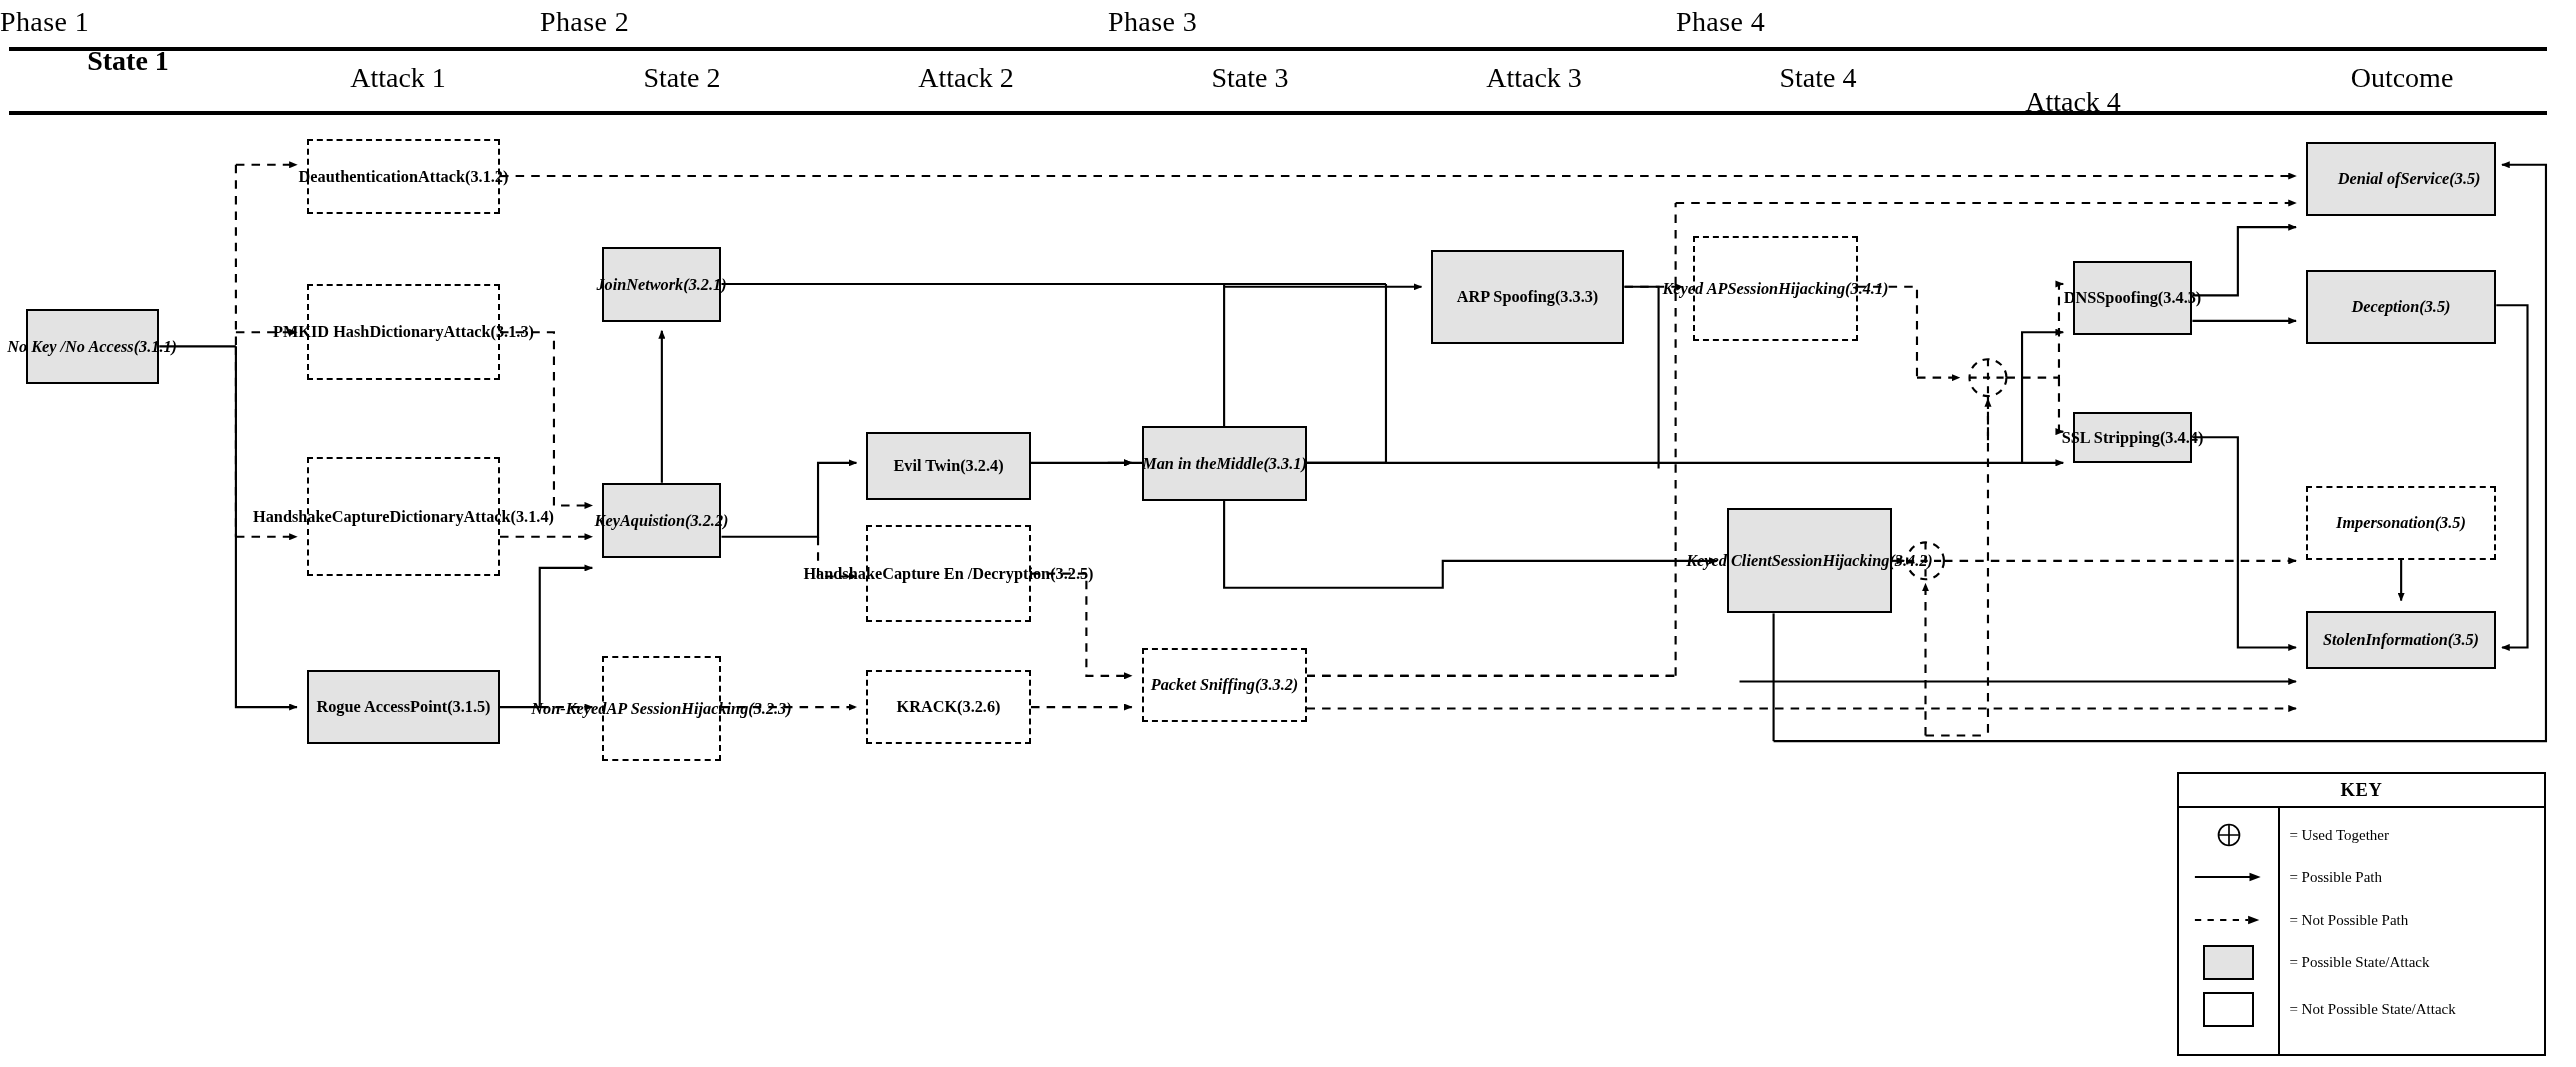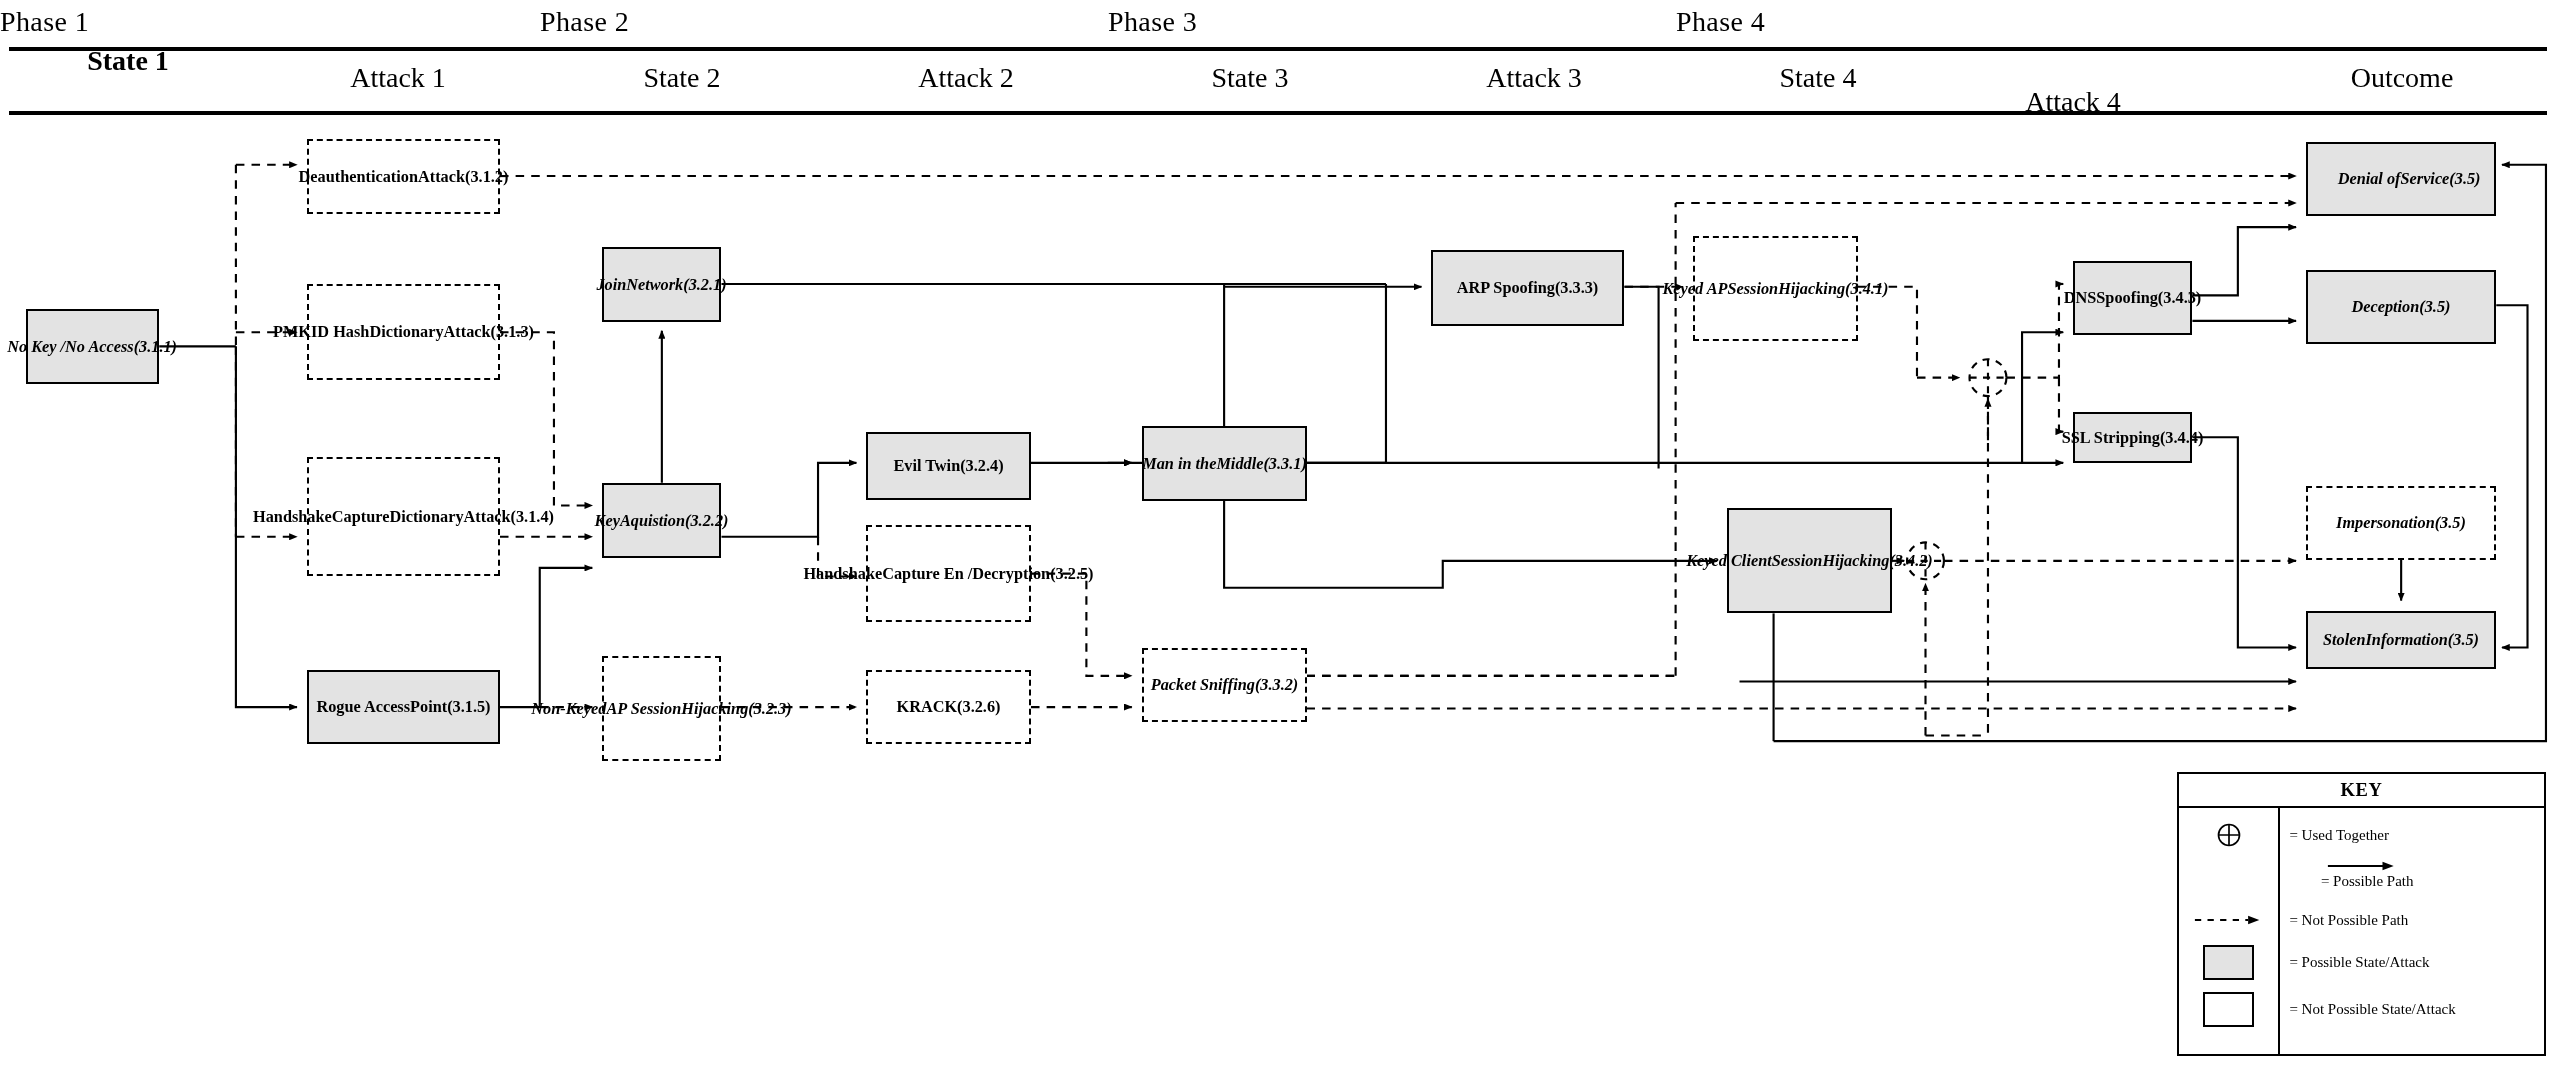--- a/index.html
+++ b/index.html
@@ -238,21 +238,21 @@
       </div>
       <div class="node solid" style="left: 1142px; top: 426px; width: 165px; height: 75px;">
         <span class="ln it">Man in the</span>
         <span class="ln it">Middle</span>
         <span class="ln it">(3.3.1)</span>
       </div>
       <div class="node dashed" style="left: 1142px; top: 648px; width: 165px; height: 74px;">
         <span class="ln it">Packet Sniffing</span>
         <span class="ln it">(3.3.2)</span>
       </div>
-      <div class="node solid" style="left: 1431px; top: 250px; width: 193px; height: 76px;">
+      <div class="node solid" style="left: 1431px; top: 250px; width: 193px; height: 94px;">
         <span class="ln rm">ARP Spoofing</span>
         <span class="ln rm">(3.3.3)</span>
       </div>
       <div class="node dashed" style="left: 1693px; top: 236px; width: 165px; height: 105px;">
         <span class="ln it">Keyed AP</span>
         <span class="ln it">Session</span>
         <span class="ln it">Hijacking</span>
         <span class="ln it">(3.4.1)</span>
       </div>
       <div class="node solid" style="left: 1727px; top: 508px; width: 165px; height: 105px;">
@@ -296,21 +296,21 @@
     <div id="keyrows">
         <div class="keyrow" style="top: 43px;">
           <div class="keysym">
             <svg width="28" height="28" viewBox="0 0 40 40">
               <circle cx="20" cy="20" r="15" fill="none" stroke="#000" stroke-width="2.4"></circle>
               <path d="M5,20 L35,20 M20,5 L20,35" stroke="#000" stroke-width="2.4"></path>
             </svg>
           </div>
           <div class="keytxt">= Used Together</div>
         </div>
-        <div class="keyrow" style="top: 85px; flex-direction: column;">
+        <div class="keyrow" style="top: 85px;">
           <div class="keysym">
             <svg width="71" height="14" viewBox="0 0 100 20">
               <path d="M2,10 L82,10" stroke="#000" stroke-width="3" fill="none"></path>
               <path d="M80,4 L96,10 L80,16 z" fill="#000"></path>
             </svg>
           </div>
           <div class="keytxt">= Possible Path</div>
         </div>
         <div class="keyrow" style="top: 128px;">
           <div class="keysym">

